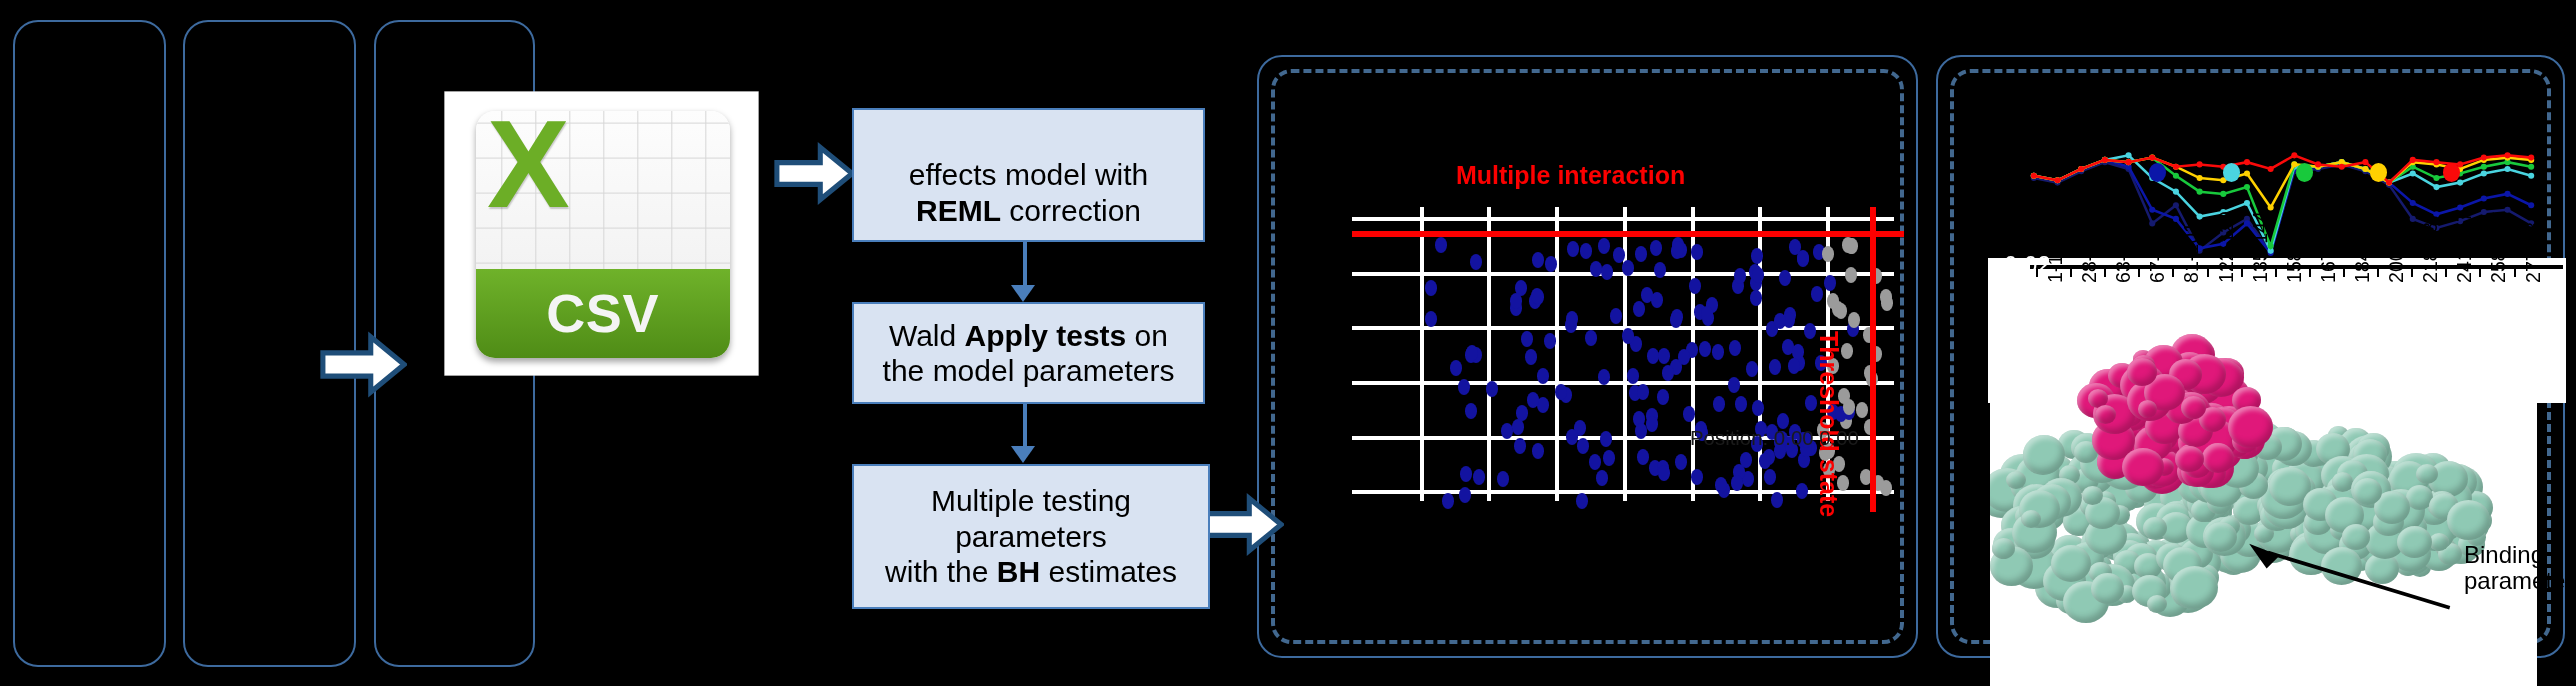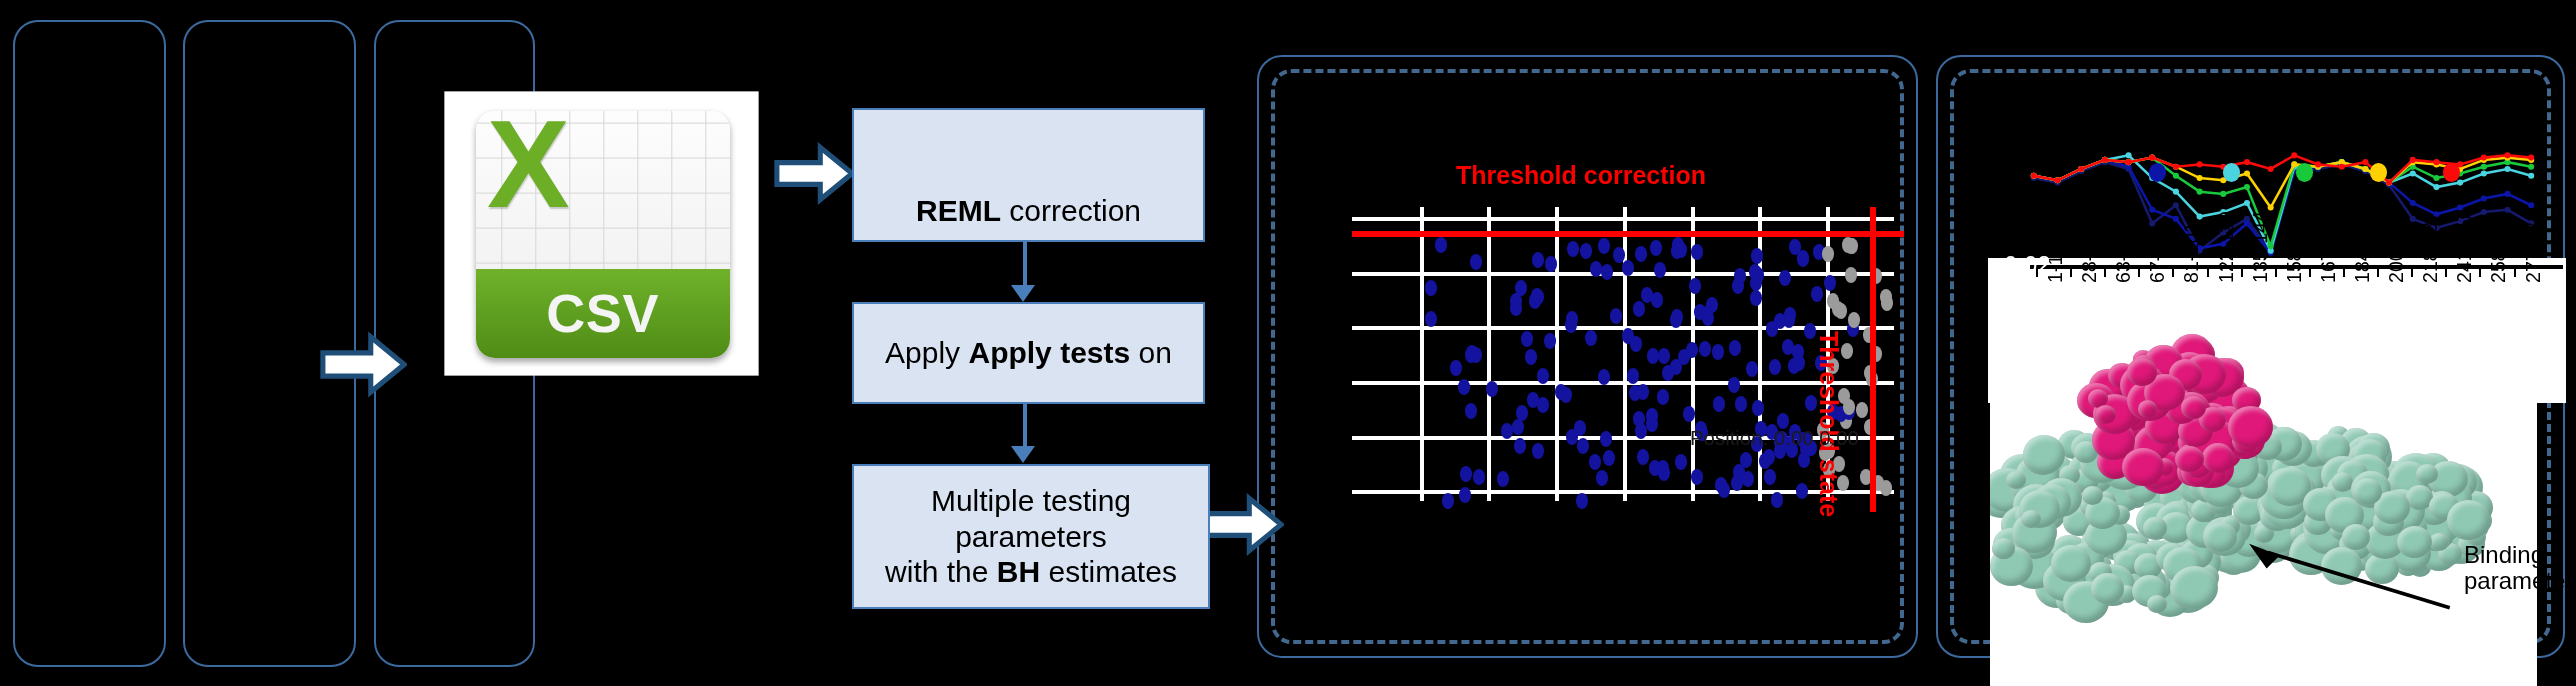--- a/index.html
+++ b/index.html
@@ -115,28 +115,29 @@
 </div>
 <div class="arrow" id="arrow-3">
   <svg width="81" height="63" viewBox="0 0 112 86">
     <polygon points="4,28 64,28 64,7 108,43 64,79 64,58 4,58" fill="#ffffff" stroke="#1f4e79" stroke-width="7" stroke-linejoin="miter"></polygon>
   </svg>
 </div>
 
 <div class="pbox" id="box-reml">
   <div>
     <br>
-    <br>
+    <span>effects model with</span><br>
     <b>REML</b><span> correction</span>
   </div>
 </div>
 
 <div class="pbox" id="box-wald">
   <div>
-    <span>Apply </span><b>Apply tests</b><span> on</span><br>
+    <span>Wald </span><b>Apply tests</b><span> on</span><br>
+    <span>the model parameters</span>
   </div>
 </div>
 
 <div class="pbox" id="box-bh">
   <div>
     <span>Multiple testing</span><br>
     <span>parameters</span><br>
     <span>with the </span><b>BH</b><span> estimates</span>
   </div>
 </div>
@@ -353,21 +354,21 @@
     <div class="dot g" style="left: 504px; top: 195px;"></div>
     <div class="dot g" style="left: 512px; top: 158px;"></div>
     <div class="dot g" style="left: 512px; top: 212px;"></div>
     <div class="dot g" style="left: 483px; top: 96px;"></div>
     <div class="dot g" style="left: 467px; top: 238px;"></div>
     <div class="dot g" style="left: 520px; top: 268px;"></div>
     <div class="dot g" style="left: 518px; top: 61px;"></div>
   </div>
 <div class="redline-h"></div>
 <div class="redline-v"></div>
-<div id="thr-interaction">Threshold correction</div>
+<div id="thr-interaction">Multiple interaction</div>
 <div id="thr-state">Threshold state</div>
 <div id="pos-ghost">Position: 0.00  0.00</div>
 
 <div id="pep-chart">
     <svg width="509" height="124" viewBox="0 0 700 170">
       <polyline points="8,54.80000000000001 40.57142857142857,61.03999999999999 73.14285714285714,45.44 105.71428571428571,32.96000000000001 138.28571428571428,42.31999999999999 170.85714285714286,117.2 203.42857142857142,92.24 236,154.64 268.57142857142856,129.68 301.14285714285717,110.96 333.7142857142857,156.2 366.2857142857143,45.44 398.85714285714283,42.31999999999999 431.42857142857144,36.08000000000001 464,45.44 496.57142857142856,64.16 529.1428571428571,110.96 561.7142857142857,123.44 594.2857142857143,114.08 626.8571428571429,101.6 659.4285714285714,98.48 692,117.2" fill="none" stroke="#151a6e" stroke-width="3.5"></polyline>
       <circle cx="8" cy="54.80000000000001" r="4.2" fill="#151a6e"></circle>
       <circle cx="40.57142857142857" cy="61.03999999999999" r="4.2" fill="#151a6e"></circle>
       <circle cx="73.14285714285714" cy="45.44" r="4.2" fill="#151a6e"></circle>
       <circle cx="105.71428571428571" cy="32.96000000000001" r="4.2" fill="#151a6e"></circle>

